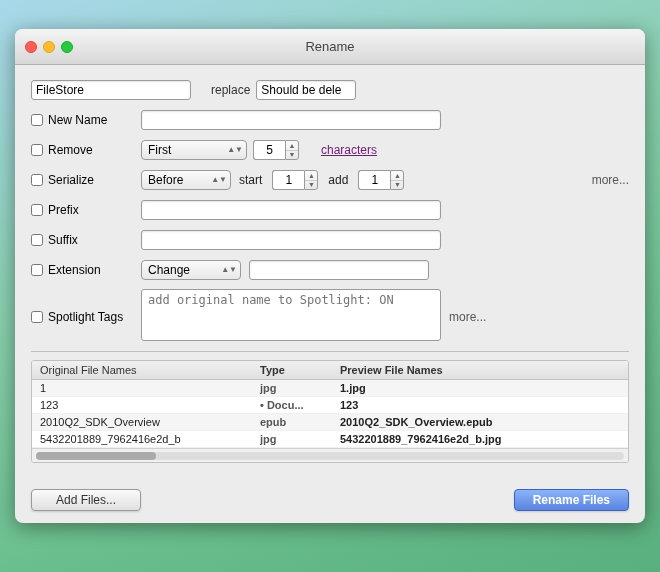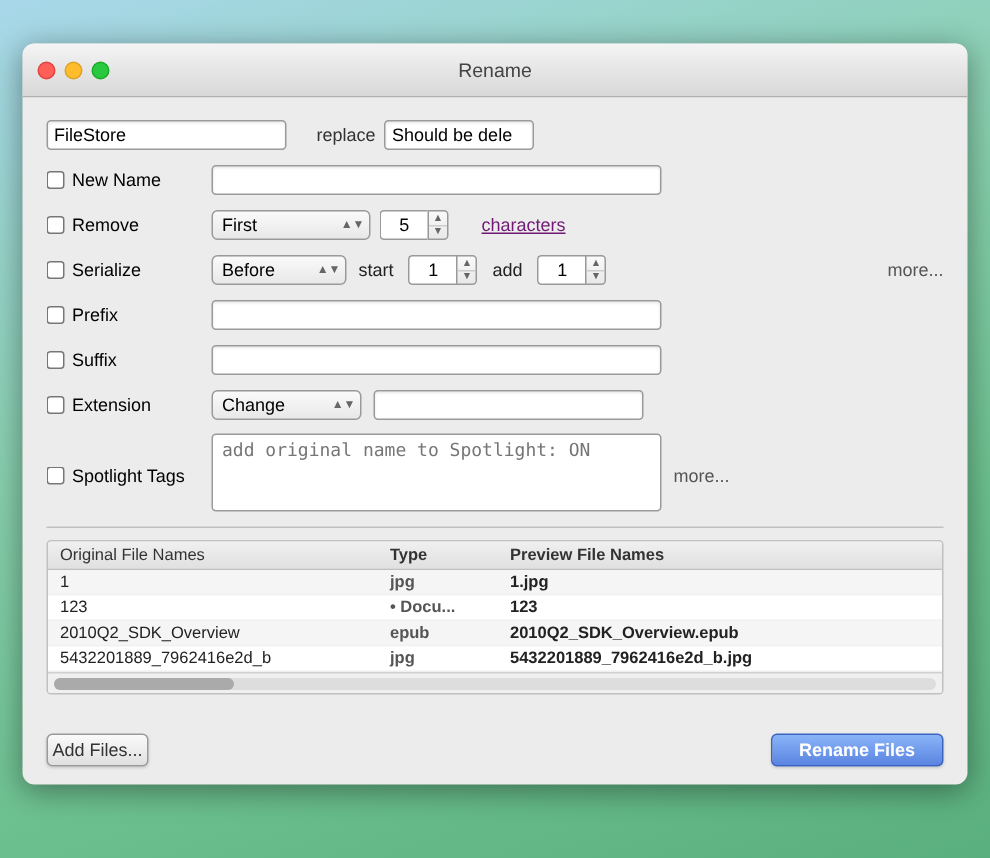--- a/index.html
+++ b/index.html
@@ -239,21 +239,21 @@
       display: flex;
       align-items: center;
       justify-content: space-between;
       padding: 8px 16px 12px 16px;
     }
     .btn-mac {
       height: 22px;
       border-radius: 4px;
       border: 1px solid #9a9a9a;
       background: linear-gradient(to bottom, #fafafa, #e0e0e0);
-      padding: 0 3px;
+      padding: 0 24px;
       font-size: 12px;
       cursor: pointer;
       color: #333;
       box-shadow: 0 1px 2px rgba(0,0,0,0.15);
     }
     .btn-primary {
       background: linear-gradient(to bottom, #8ab4f8, #5a84e0);
       border: 1px solid #3a64c0;
       color: white;
       font-weight: 600;

